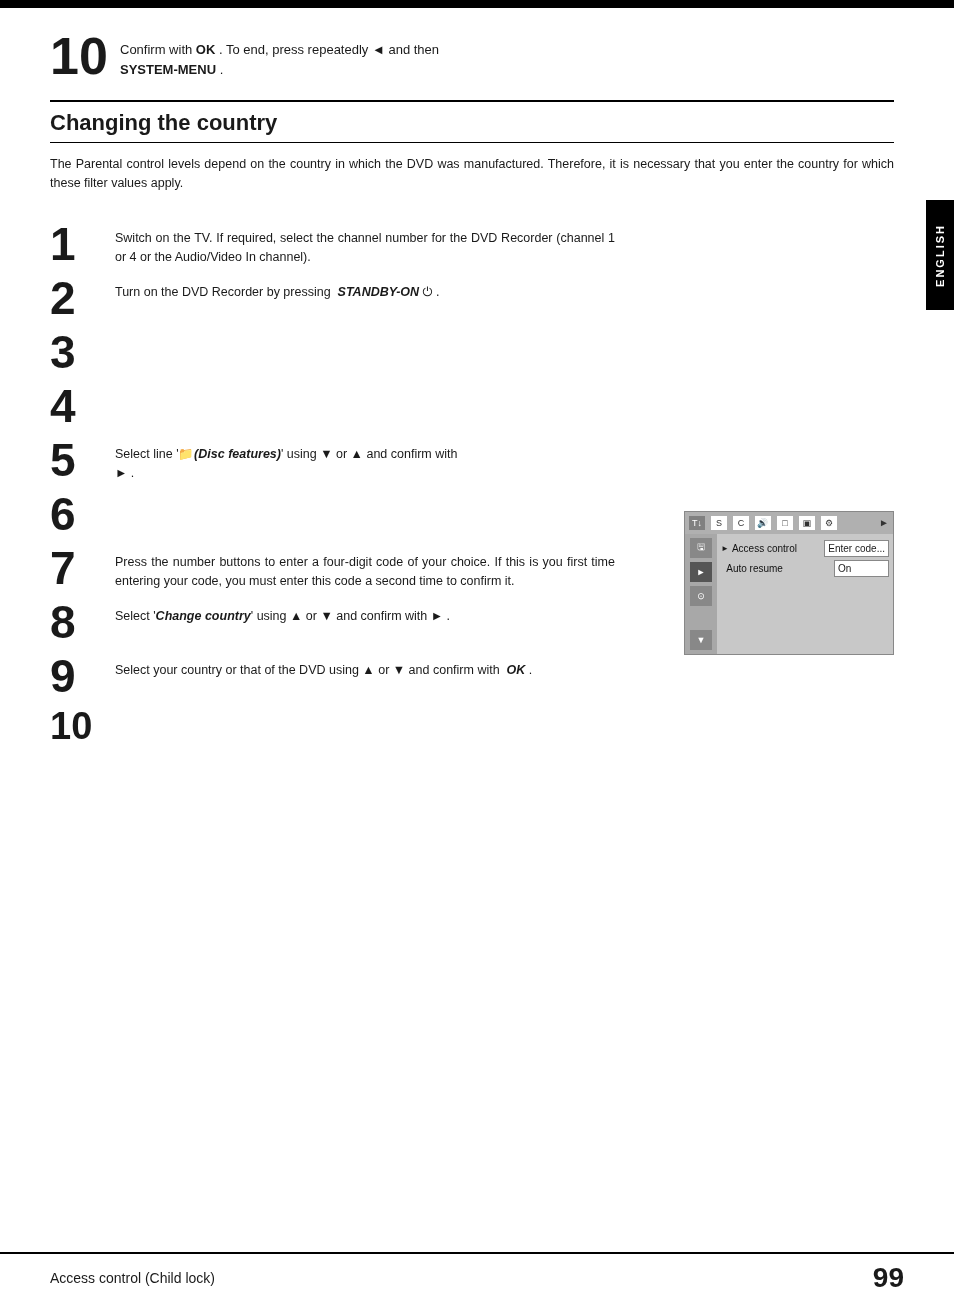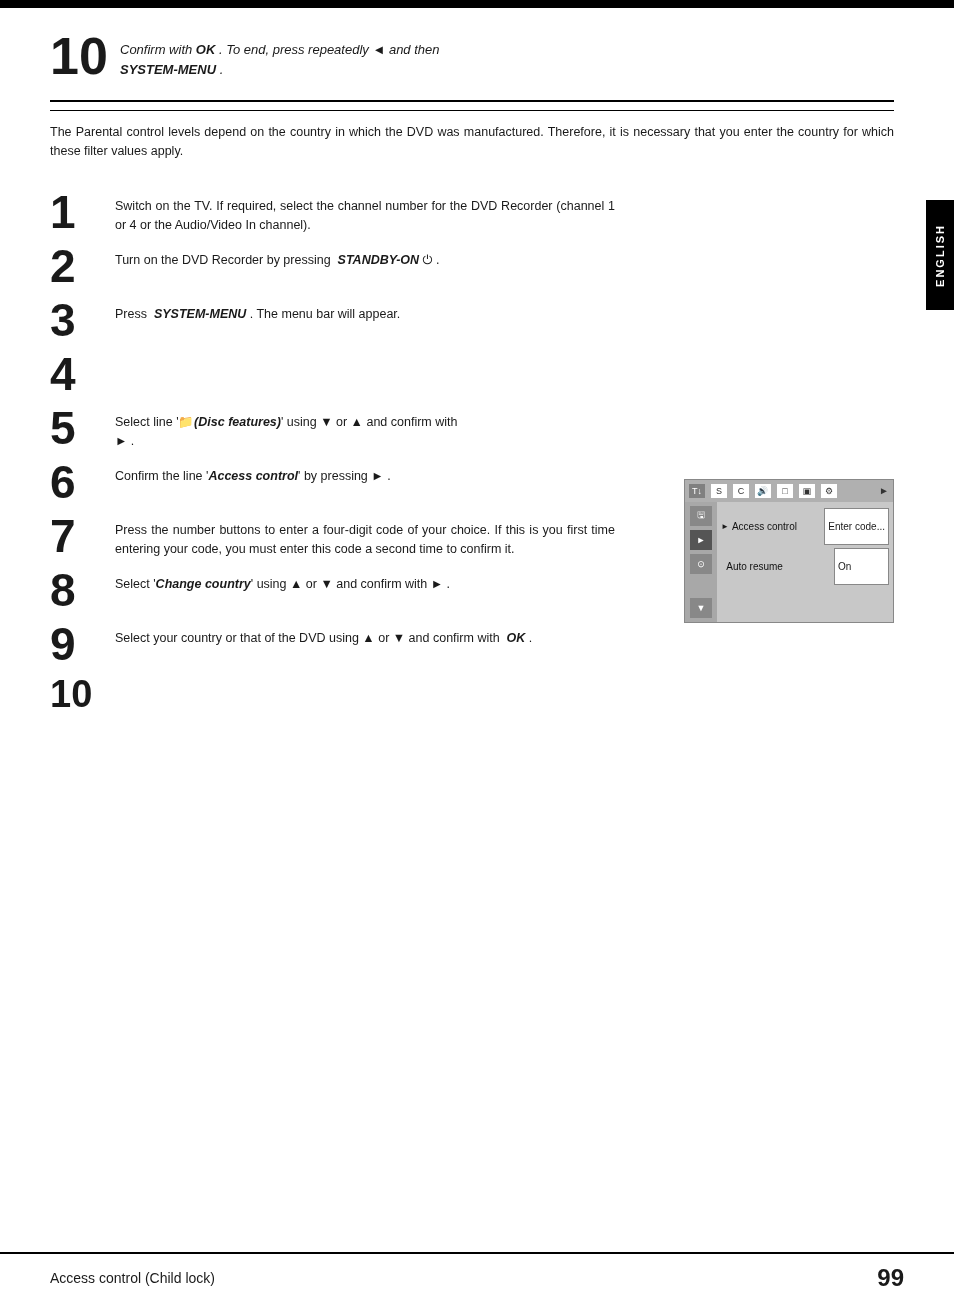--- a/index.html
+++ b/index.html
@@ -63,21 +63,20 @@
       font-size: 52px;
       font-weight: bold;
       line-height: 1;
       min-width: 60px;
     }
     .top-step-text {
       margin-left: 10px;
       margin-top: 10px;
       font-size: 13px;
       line-height: 1.5;
-      font-style: italic;
     }
 
     
     .section-divider {
       border: none;
       border-top: 2px solid #000;
       margin-bottom: 8px;
     }
 
     
@@ -217,21 +216,21 @@
       font-size: 10px;
     }
     .screen-menu-label {
       flex: 1;
       font-size: 10px;
       color: #111;
     }
     .screen-menu-value {
       font-size: 10px;
       border: 1px solid #888;
-      padding: 12px 3px;
+      padding: 2px 3px;
       background: #fff;
       min-width: 55px;
     }
 
     .screen-arrow {
       font-size: 8px;
       margin-right: 3px;
     }
 
     
@@ -247,21 +246,21 @@
       justify-content: space-between;
       padding: 0 50px;
     }
 
     .bottom-left {
       font-size: 14px;
       font-weight: normal;
     }
 
     .bottom-right {
-      font-size: 24px;
+      font-size: 28px;
       font-weight: bold;
     }
   </style>
 </head>
 <body>
 
 <div class="top-bar"></div>
 
 <div class="english-tab">
   <span>ENGLISH</span>
@@ -272,20 +271,21 @@
   <div class="top-step">
     <div class="top-step-number">10</div>
     <div class="top-step-text">
       Confirm with <strong>OK</strong> . To end, press repeatedly ◄ and then<br>
       <strong>SYSTEM-MENU</strong> .
     </div>
   </div>
 
   <hr class="section-divider">
 
+  <div class="section-title">Changing the country</div>
   <hr class="title-divider">
 
   <p class="intro-text">The Parental control levels depend on the country in which the DVD was manufactured. Therefore, it is necessary that you enter the country for which these filter values apply.</p>
 
   <div class="steps-container">
 
     <div class="step-row">
       <div class="step-number">1</div>
       <div class="step-text">
         Switch on the TV. If required, select the channel number for the DVD Recorder (channel 1 or 4 or the Audio/Video In channel).
@@ -294,41 +294,35 @@
 
     <div class="step-row">
       <div class="step-number">2</div>
       <div class="step-text">
         Turn on the DVD Recorder by pressing &nbsp;<strong>STANDBY-ON</strong> ⏻ .
       </div>
     </div>
 
     <div class="step-row">
       <div class="step-number">3</div>
-      <div class="step-text">
-        Press &nbsp;<strong>SYSTEM-MENU</strong> . The menu bar will appear.
-      </div>
     </div>
 
     <div class="step-row">
       <div class="step-number">4</div>
     </div>
 
     <div class="step-row">
       <div class="step-number">5</div>
       <div class="step-text">
         Select line '📁<strong>(Disc features)</strong>' using ▼ or ▲ and confirm with<br>► .
       </div>
     </div>
 
     <div class="step-row" style="position:relative;">
       <div class="step-number">6</div>
-      <div class="step-text">
-        Confirm the line '<em>Access control</em>' by pressing ► .
-      </div>
     </div>
 
     <div class="screen-container">
       <div class="screen-top-bar">
         <div class="screen-icon active">T↓</div>
         <div class="screen-icon">S</div>
         <div class="screen-icon">C</div>
         <div class="screen-icon">🔊</div>
         <div class="screen-icon">□</div>
         <div class="screen-icon">▣</div>

